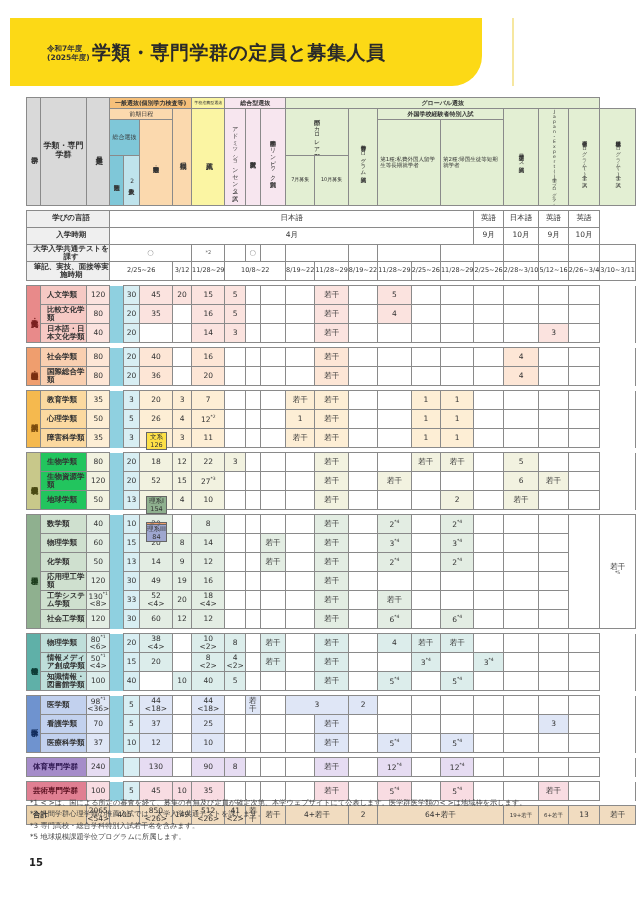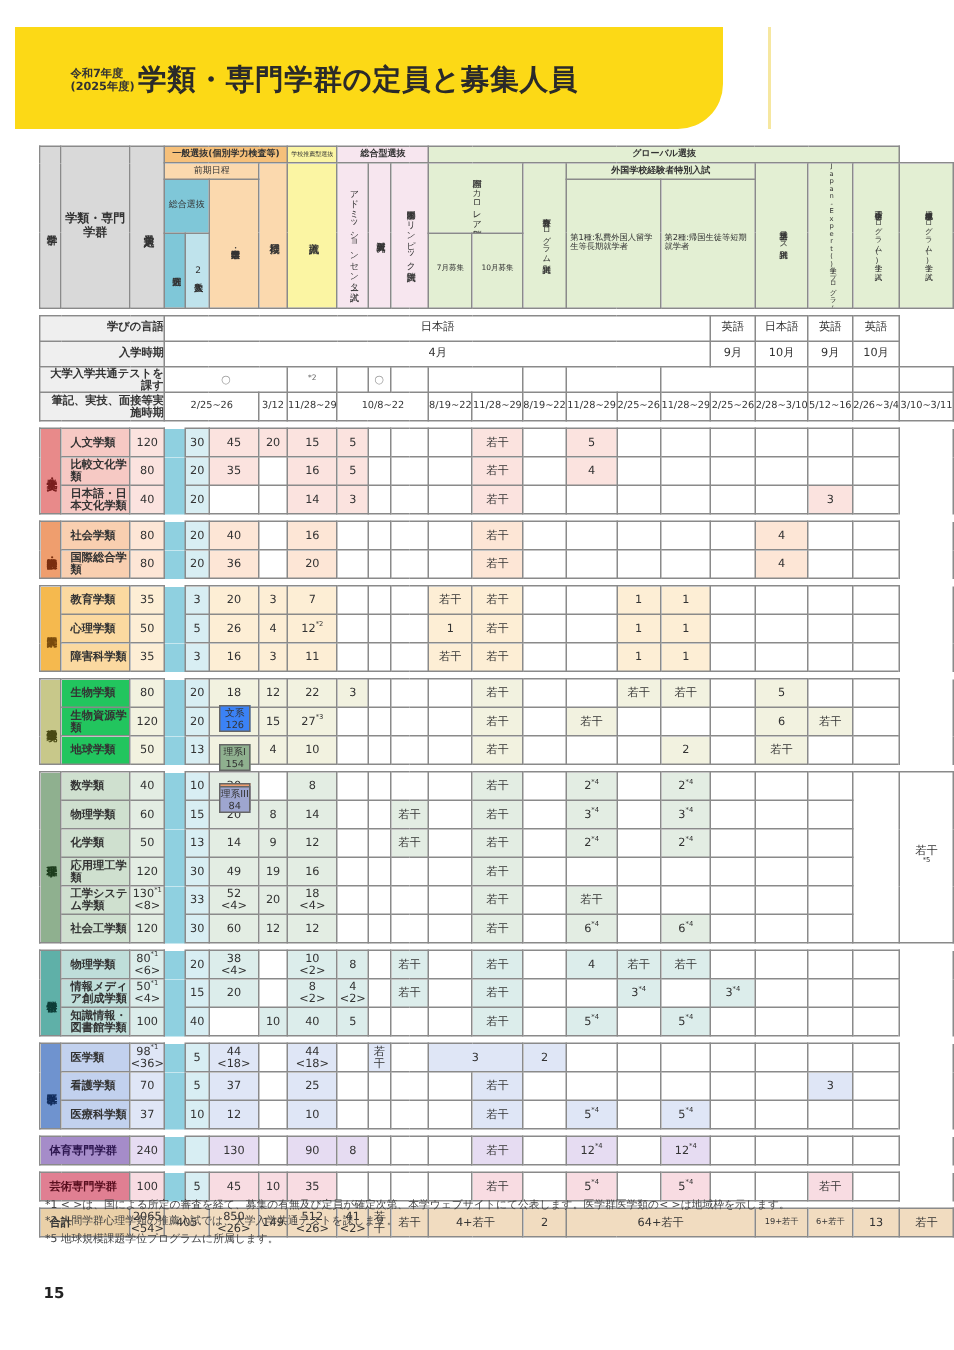--- a/index.html
+++ b/index.html
@@ -17,21 +17,21 @@
   .hdr-gen2 { background: #fbd9ae; }
   .hdr-blue { background: #7fc7d8; }
   .hdr-lblue { background: #bfe3ec; }
   .hdr-sch { background: #fbf5a3; }
   .hdr-ao { background: #f7e6ef; }
   .hdr-glo { background: #e3efd3; }
   .sm { font-size: 6px; }
   .bold { font-weight: bold; }
 
   .info td { background: #fff; height: 17px; }
-  .info td.lbl { background: #efefef; text-align: right; padding-left: 6px; font-weight: bold; font-size: 7.5px; }
+  .info td.lbl { background: #efefef; text-align: center; padding-left: 6px; font-weight: bold; font-size: 7.5px; }
   .gap td { border: none !important; height: 5px; background: transparent; }
 
   .row td { height: 19px; font-size: 7.5px; }
   .grp { font-weight: bold; font-size: 8px; color: #fff; }
   .name { text-align: left !important; padding-left: 6px !important; font-weight: bold; font-size: 7.5px; }
   .blue-col { background: #8fd0e0; border-top: none !important; border-bottom: none !important; }
   sup { font-size: 4.5px; }
   .lt { font-size: 6.5px; line-height: 8px; }
 
   
@@ -846,36 +846,37 @@
         <td colspan="4">64+若干</td>
         <td colspan="1" style="font-size: 5.5px;">19+若干</td>
         <td colspan="1" style="font-size: 5.5px;">6+若干</td>
         <td colspan="1">13</td>
         <td colspan="1">若干</td>
       </tr>
     </tbody>
 </table>
 
 <div id="kei">
-    <div class="kei" style="left: 146px; top: 470px; background: #3b82f6;">
+    <div class="kei" style="left: 146px; top: 432px; background: #fde047;">
       <div>文系</div>
       <div>126</div>
     </div>
     <div class="kei" style="left: 146px; top: 496px; background: rgb(143, 176, 143);">
       <div>理系I</div>
       <div>154</div>
     </div>
     <div class="kei" style="left: 146px; top: 522px; background: rgb(239, 158, 110);">
       <div>理系II</div>
       <div>41</div>
     </div>
     <div class="kei" style="left: 146px; top: 524px; background: rgb(158, 166, 207);">
       <div>理系III</div>
       <div>84</div>
     </div>
   </div>
 
 <div class="notes">
   <div>*1 &lt; &gt;は、国による所定の審査を経て、募集の有無及び定員が確定次第、本学ウェブサイトにて公表します。医学群医学類の&lt; &gt;は地域枠を示します。</div>
   <div>*2 人間学群心理学類の推薦入試では、大学入学共通テストを課します。</div>
+  <div>*3 専門高校・総合学科特別入試若干名を含みます。</div>
   <div>*5 地球規模課題学位プログラムに所属します。</div>
 </div>
 <div class="pageno">15</div>
 
 </body></html>

